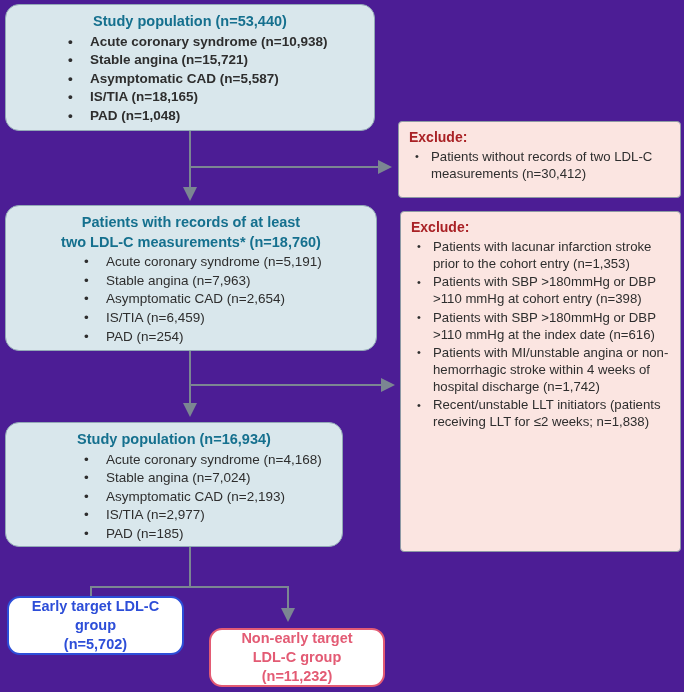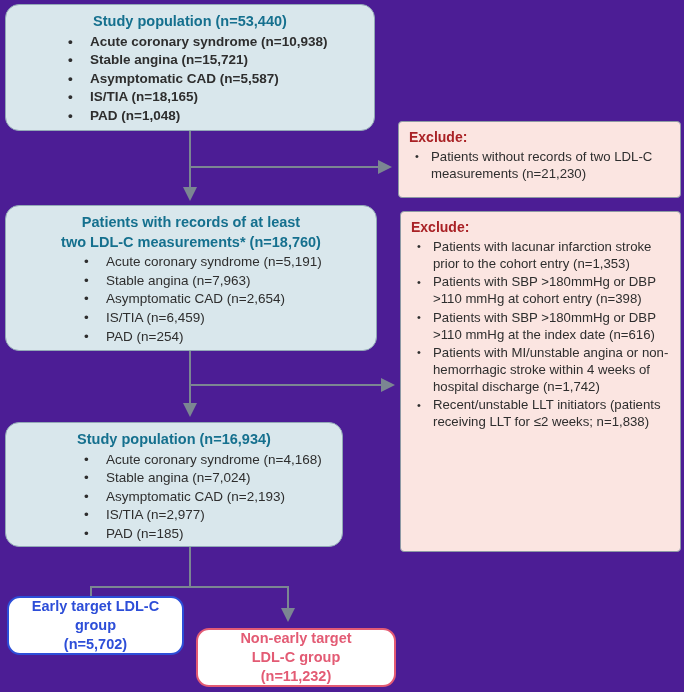--- a/index.html
+++ b/index.html
@@ -52,21 +52,21 @@
   .outcome-box .o-title{white-space:pre-line;}
   .outcome-blue{border:2.5px solid var(--blue);color:var(--blue);}
   .outcome-rose{border:2.5px solid var(--rose);color:var(--rose);}
 
   #box1{left:5px;top:4px;width:370px;height:127px;}
   #exclude1{left:398px;top:121px;width:283px;height:77px;}
   #box2{left:5px;top:205px;width:372px;height:146px;}
   #exclude2{left:400px;top:211px;width:281px;height:341px;}
   #box3{left:5px;top:422px;width:338px;height:125px;}
   #early-box{left:7px;top:596px;width:177px;height:59px;}
-  #nonearly-box{left:196px;top:628px;width:200px;height:59px;}
+  #nonearly-box{left:209px;top:628px;width:176px;height:59px;}
 </style>
 </head>
 <body>
 
 <div id="canvas">
 
   <svg id="arrows" viewBox="0 0 684 692" xmlns="http://www.w3.org/2000/svg" aria-hidden="true">
     <defs>
       <marker id="arr" markerWidth="9" markerHeight="9" refX="6" refY="3.5" orient="auto">
         <path d="M0,0 L7,3.5 L0,7 Z" fill="#7b8692"></path>
@@ -91,21 +91,21 @@
         <li>Stable angina (n=15,721)</li>
         <li>Asymptomatic CAD (n=5,587)</li>
         <li>IS/TIA (n=18,165)</li>
         <li>PAD (n=1,048)</li>
       </ul>
   </div>
 
   <div id="exclude1" class="box exclude-box">
     <div class="title">Exclude:</div>
     <ul>
-        <li>Patients without records of two LDL-C measurements (n=21,230)</li>
+        <li>Patients without records of two LDL-C measurements (n=30,412)</li>
       </ul>
   </div>
 
   <div id="box2" class="box main-box indent2">
     <div class="title">Patients with records of at least
 two LDL-C measurements* (n=18,760)</div>
     <ul>
         <li>Acute coronary syndrome (n=5,191)</li>
         <li>Stable angina (n=7,963)</li>
         <li>Asymptomatic CAD (n=2,654)</li>

